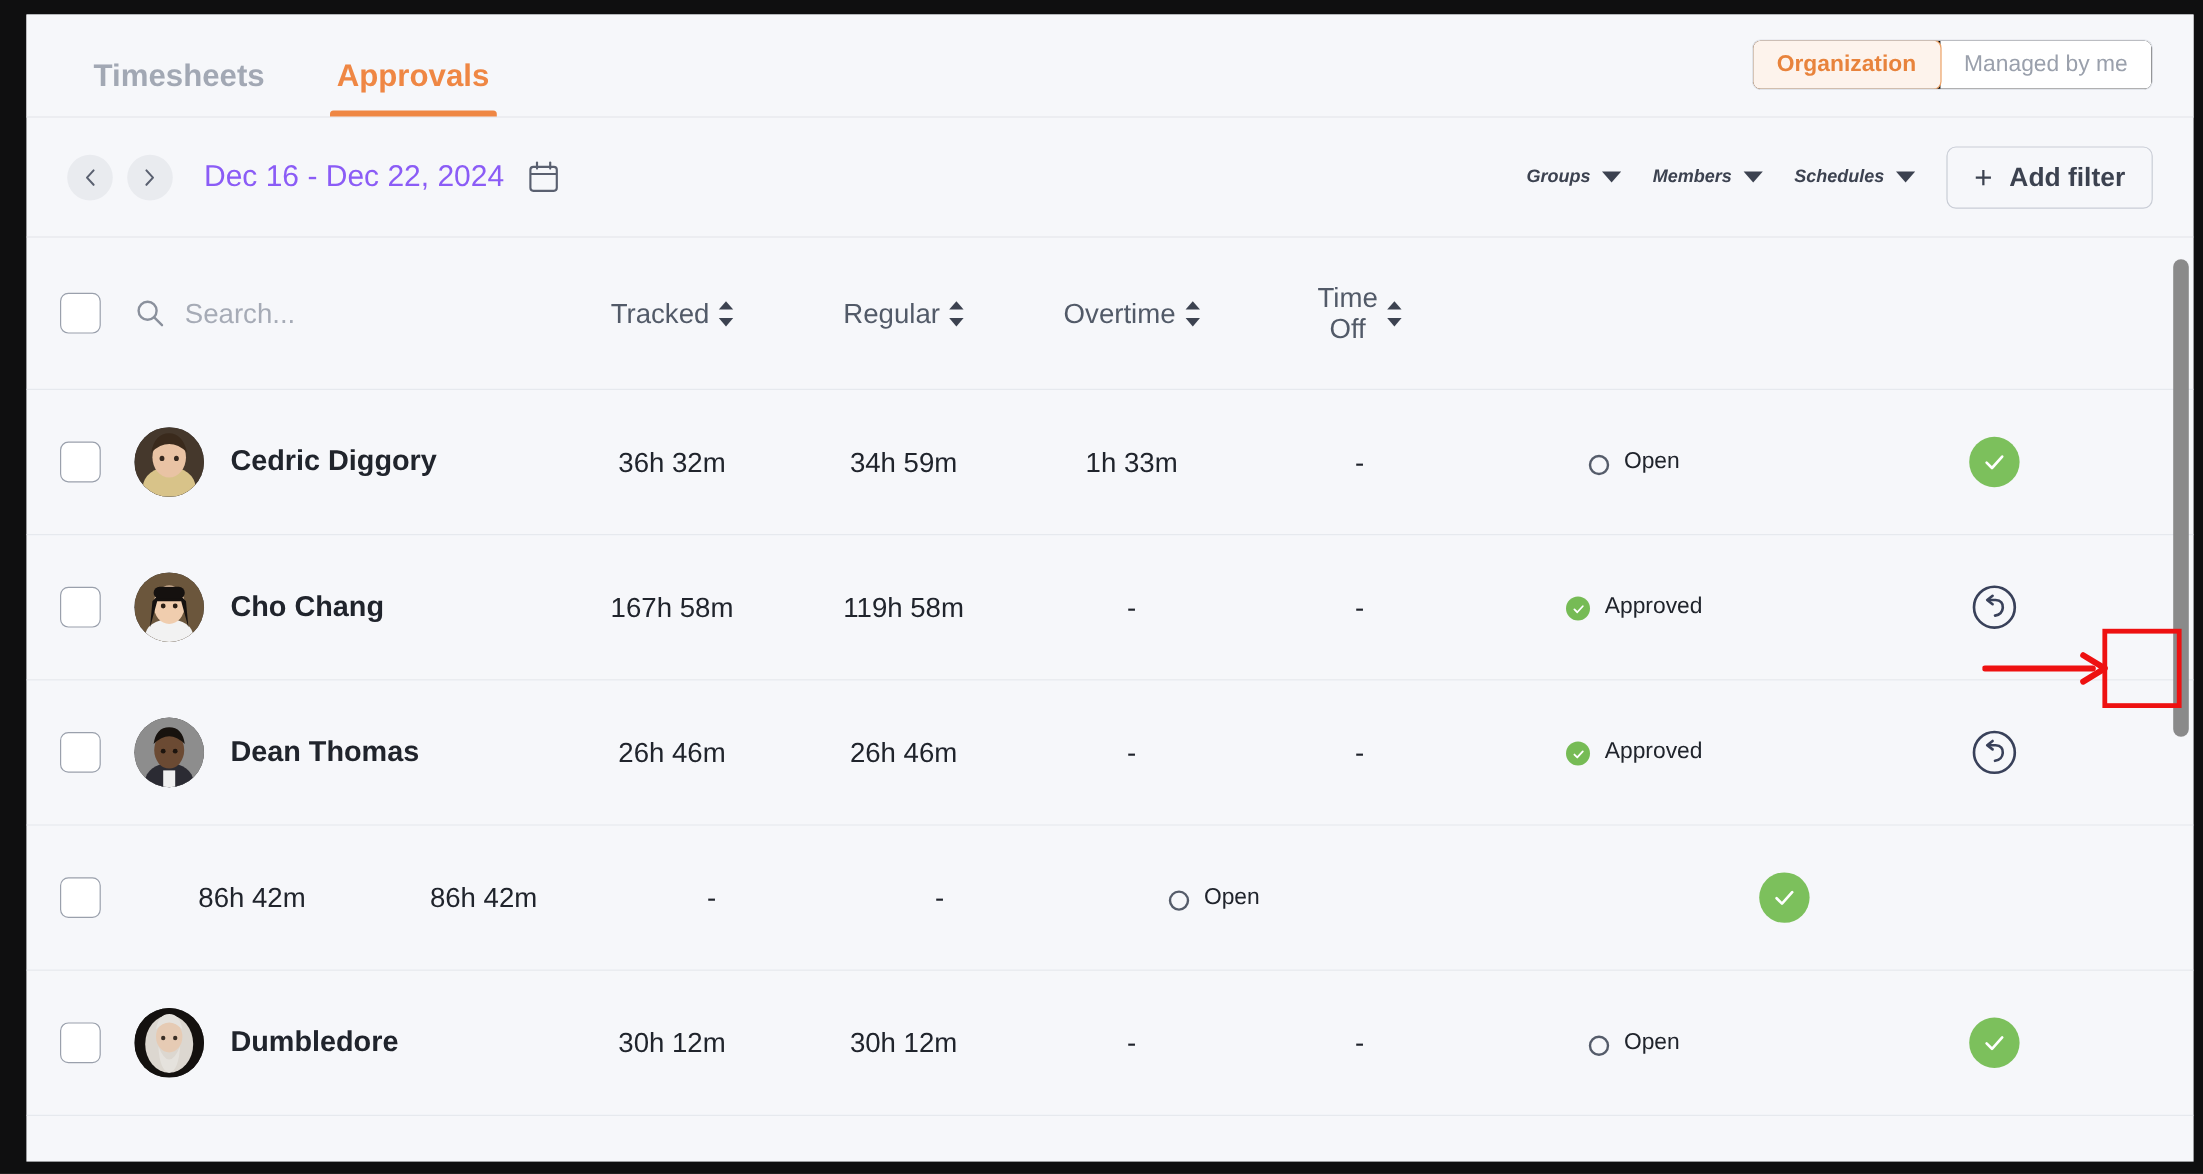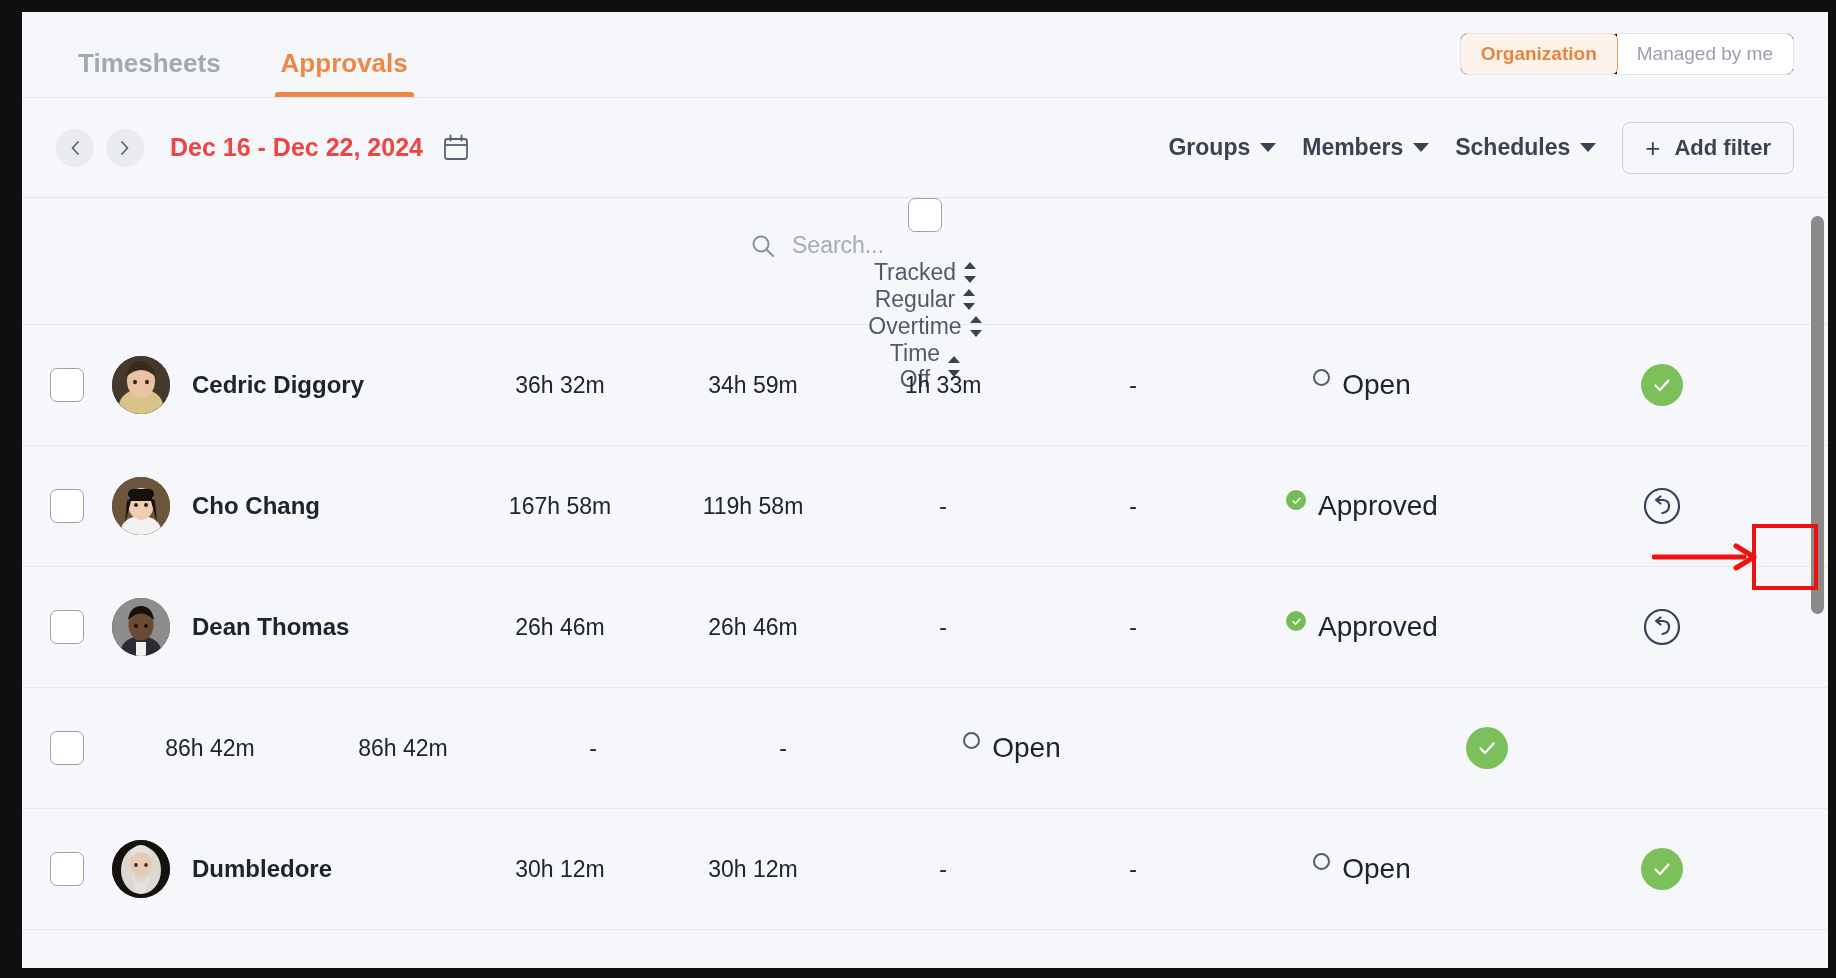--- a/index.html
+++ b/index.html
@@ -102,39 +102,40 @@
     width: 38px; height: 38px;
     border-radius: 50%;
     background: #e9ebef;
     display: flex; align-items: center; justify-content: center;
     cursor: pointer;
   }
   .navcircle svg { display: block; }
   .daterange {
     margin-left: 26px;
     font-size: 25px;
-    font-weight: bold;
-    color: #ef4444;
+    font-weight: normal;
+    color: #8b5cf6;
     white-space: nowrap;
   }
   .cal-icon { margin-left: 20px; display: flex; align-items: center; cursor: pointer; }
 
   .filters {
     margin-left: auto;
     display: flex;
     align-items: center;
     gap: 26px;
   }
   .filter-dd {
     display: flex; align-items: center; gap: 10px;
-    font-size: 23px;
+    font-size: 15px;
     font-weight: bold;
     color: #3c4250;
     cursor: pointer;
     white-space: nowrap;
+    font-style: italic;
   }
   .caret {
     width: 0; height: 0;
     border-left: 8px solid transparent;
     border-right: 8px solid transparent;
     border-top: 9px solid #3c4250;
   }
   .addfilter {
     display: flex; align-items: center; gap: 14px;
     border: 1px solid #c9cdd6;
@@ -151,21 +152,21 @@
 
   
   .table { position: relative; }
 
   .row {
     display: flex;
     align-items: center;
     border-bottom: 1px solid #e6e9ee;
     height: 121px;
   }
-  .row.header { height: 127px; flex-direction: column; }
+  .row.header { height: 127px; }
 
   .c-check { width: 90px; display: flex; justify-content: center; flex: none; }
   .c-name  { width: 350px; display: flex; align-items: center; gap: 22px; flex: none; }
   .c-num   { width: 190px; text-align: center; flex: none; }
   .c-num.tracked { width: 196px; }
   .c-status{ width: 268px; display: flex; align-items: center; justify-content: center; flex: none; }
   .c-act   { flex: 1; display: flex; align-items: center; justify-content: center; }
 
   .chk {
     width: 34px; height: 34px;
@@ -215,22 +216,22 @@
     font-weight: bold;
     color: #20242c;
     white-space: nowrap;
   }
   .num {
     font-size: 23px;
     color: #20242c;
   }
 
   .status {
-    display: flex; align-items: flex-start; gap: 12px;
-    font-size: 28px;
+    display: flex; align-items: flex-end; gap: 12px;
+    font-size: 19px;
     color: #20242c;
     white-space: nowrap;
   }
   .dot-open {
     width: 17px; height: 17px;
     border: 2px solid #555c6a;
     border-radius: 50%;
   }
   .dot-appr {
     width: 20px; height: 20px;

